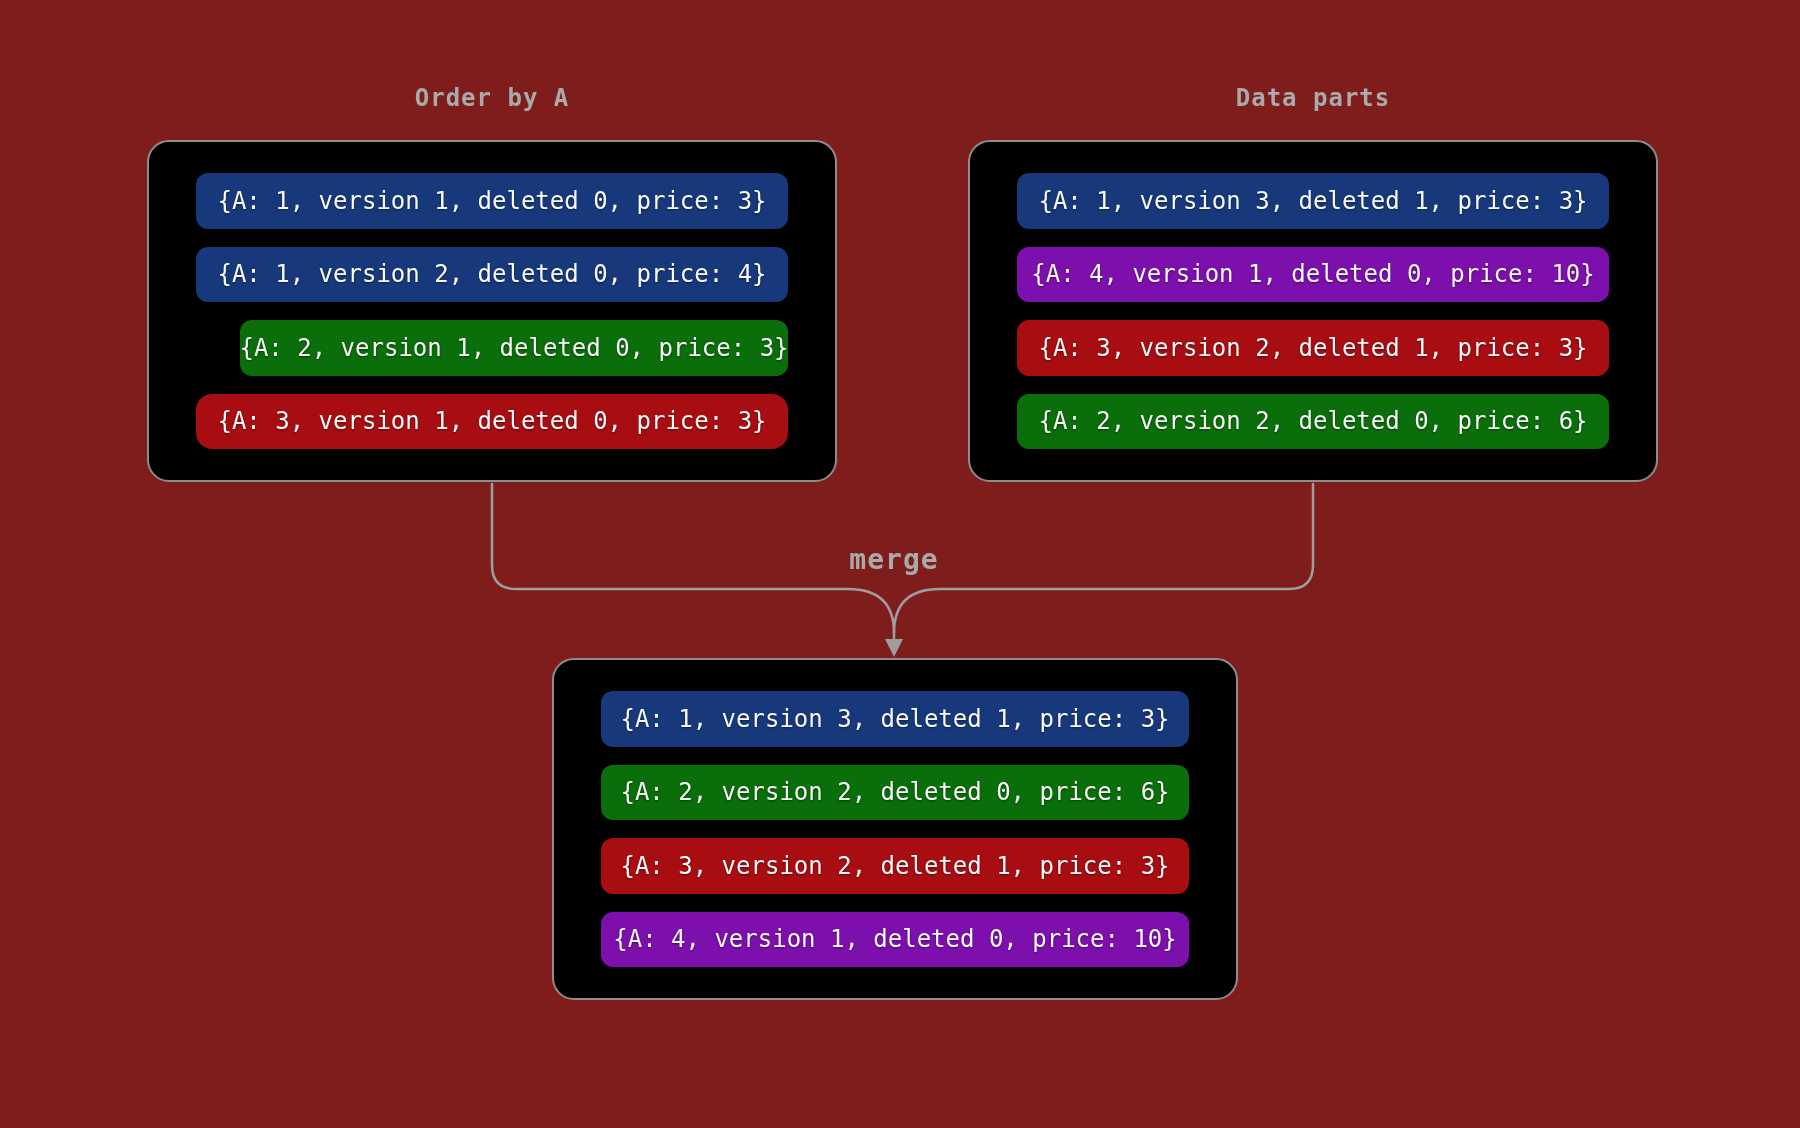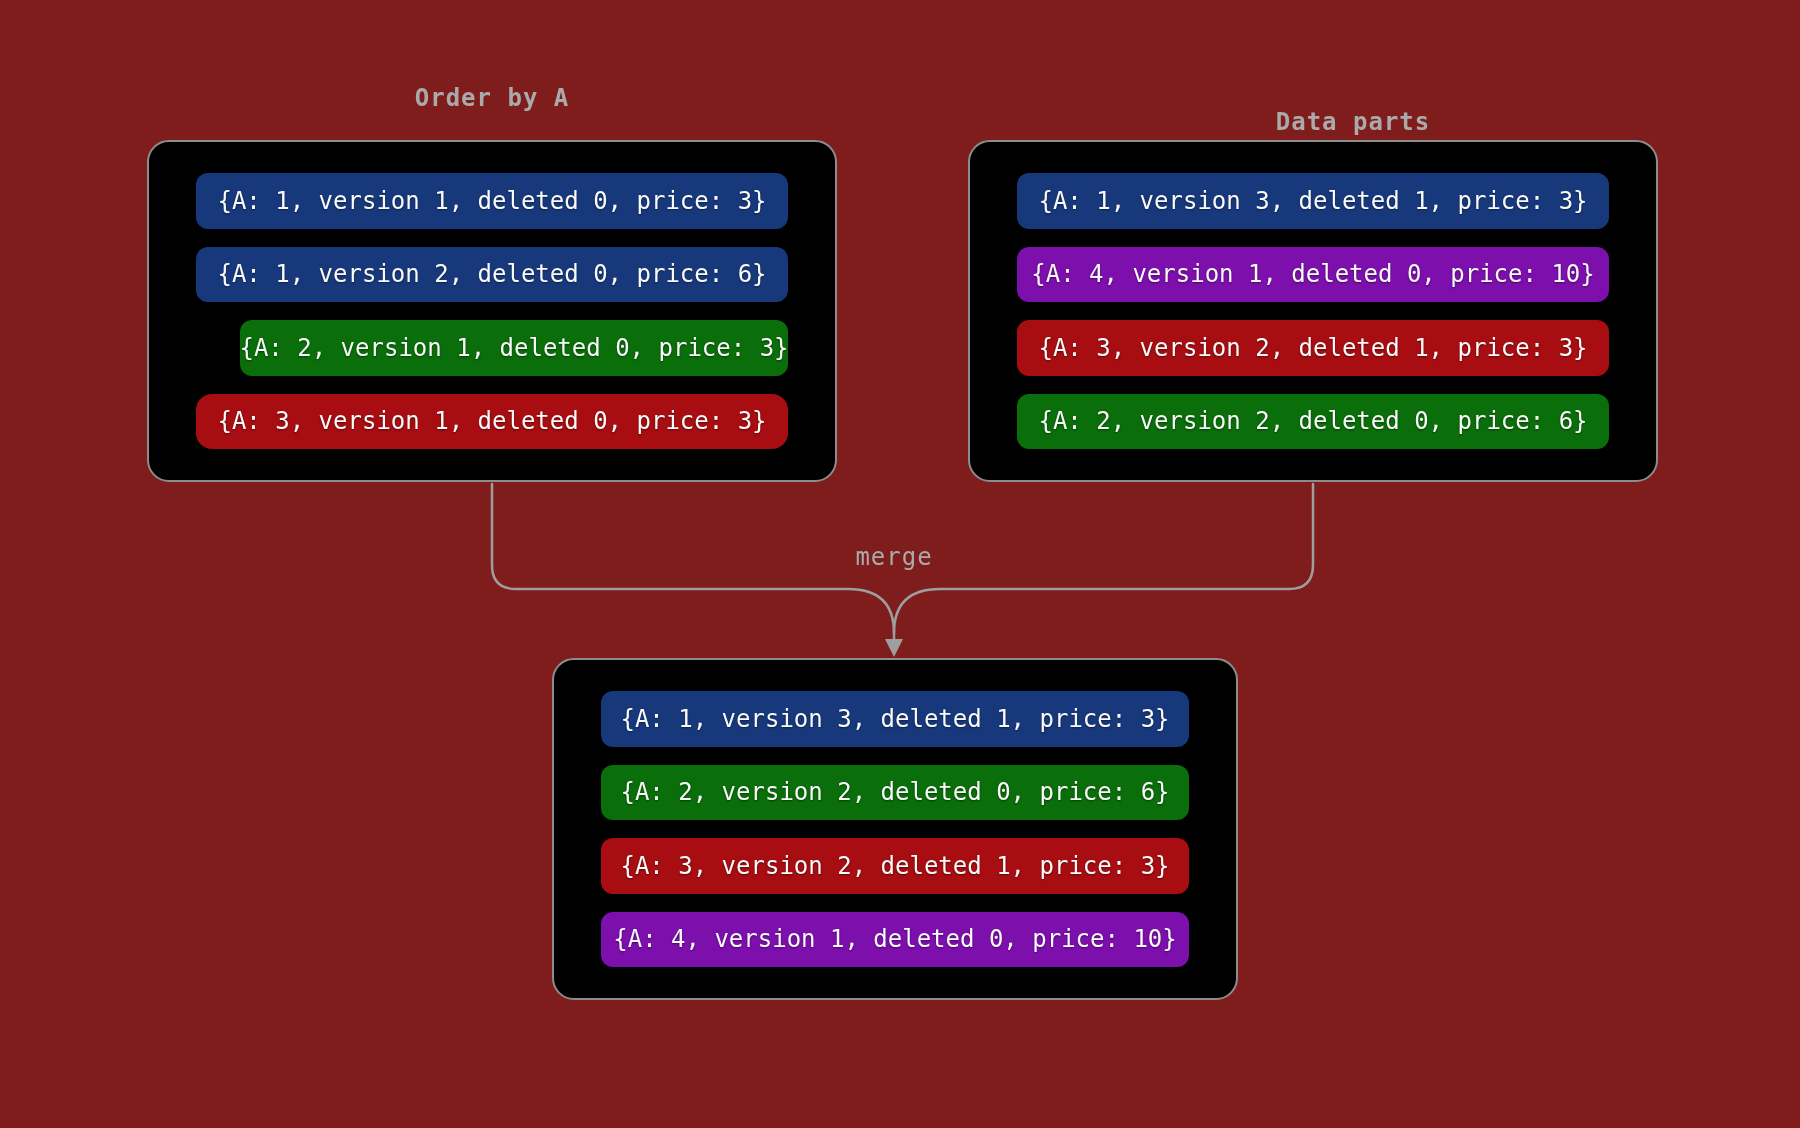--- a/index.html
+++ b/index.html
@@ -51,43 +51,43 @@
     position: absolute;
     left: 0;
     top: 0;
   }
   .merge-label {
     position: absolute;
     left: 694px;
     top: 543px;
     width: 400px;
     text-align: center;
-    font-size: 24px;
-    font-weight: normal;
+    font-size: 28px;
+    font-weight: bold;
     color: #aaaaaa;
     letter-spacing: 1px;
   }
   
   .box-left   { left: 147px; top: 140px; width: 690px; height: 342px; }
   .box-right  { left: 968px; top: 140px; width: 690px; height: 342px; }
   .box-merged { left: 552px; top: 658px; width: 686px; height: 342px; }
   .title-left  { left: 147px; top: 84px;  width: 690px; }
-  .title-right { left: 1008px; top: 84px;  width: 690px; margin-top: 24px; }
+  .title-right { left: 968px; top: 84px;  width: 690px; }
 </style>
 </head>
 <body>
 
 <div class="canvas">
 
   <div class="box-title title-left">Order by A</div>
   <div class="box-title title-right">Data parts</div>
 
   <div class="part-box box-left">
     <div class="record-row" style="background-color: rgb(23, 57, 124);">{A: 1, version 1, deleted 0, price: 3}</div>
-    <div class="record-row" style="background-color: rgb(23, 57, 124);">{A: 1, version 2, deleted 0, price: 6}</div>
+    <div class="record-row" style="background-color: rgb(23, 57, 124);">{A: 1, version 2, deleted 0, price: 4}</div>
     <div class="record-row" style="background-color: rgb(10, 110, 10); margin-left: 44px;">{A: 2, version 1, deleted 0, price: 3}</div>
     <div class="record-row" style="background-color: rgb(168, 13, 18); border-radius: 16px;">{A: 3, version 1, deleted 0, price: 3}</div>
   </div>
 
   <div class="part-box box-right">
     <div class="record-row" style="background-color: rgb(23, 57, 124);">{A: 1, version 3, deleted 1, price: 3}</div>
     <div class="record-row" style="background-color: rgb(125, 15, 173);">{A: 4, version 1, deleted 0, price: 10}</div>
     <div class="record-row" style="background-color: rgb(168, 13, 18);">{A: 3, version 2, deleted 1, price: 3}</div>
     <div class="record-row" style="background-color: rgb(10, 110, 10);">{A: 2, version 2, deleted 0, price: 6}</div>
   </div>

